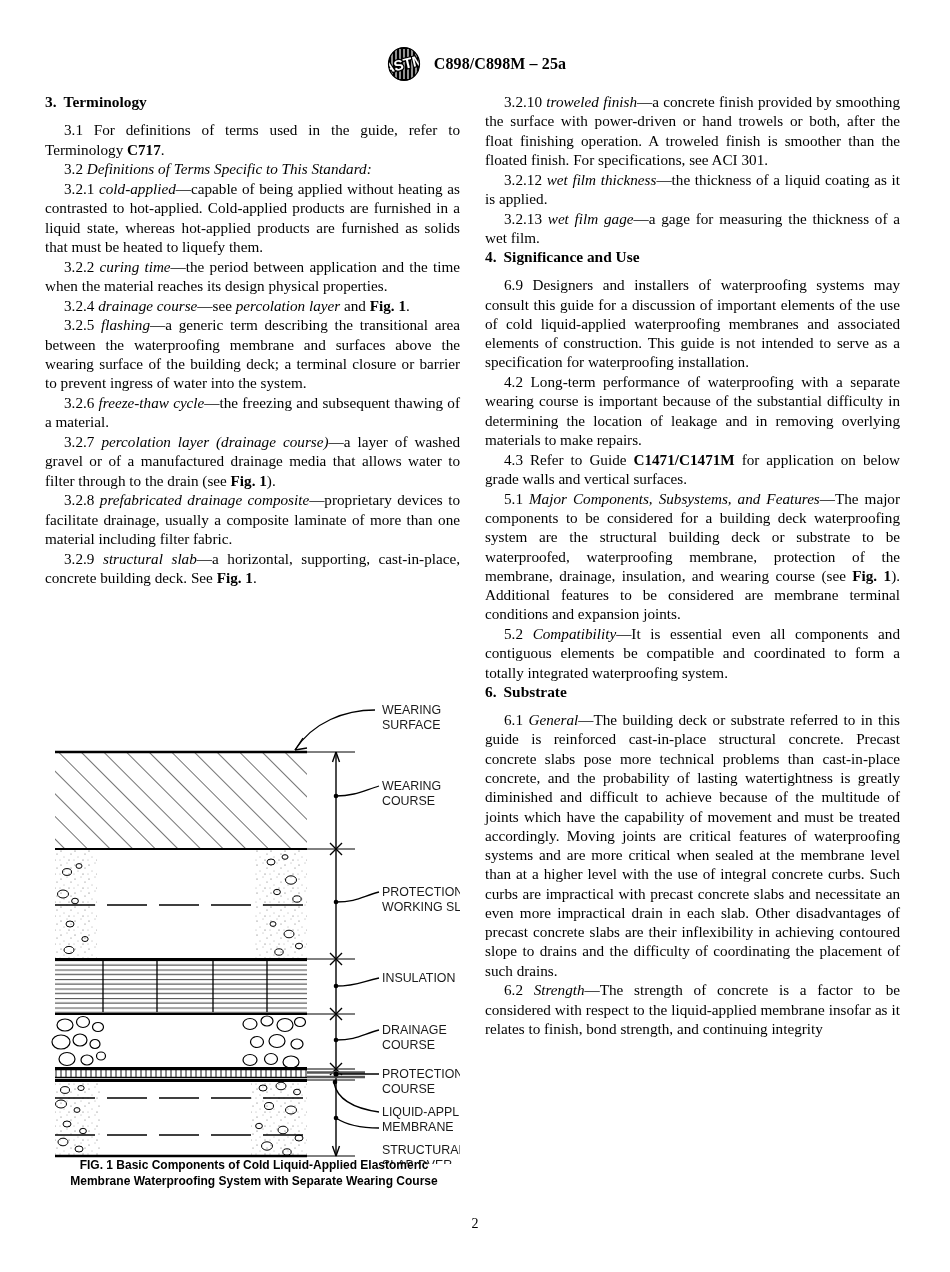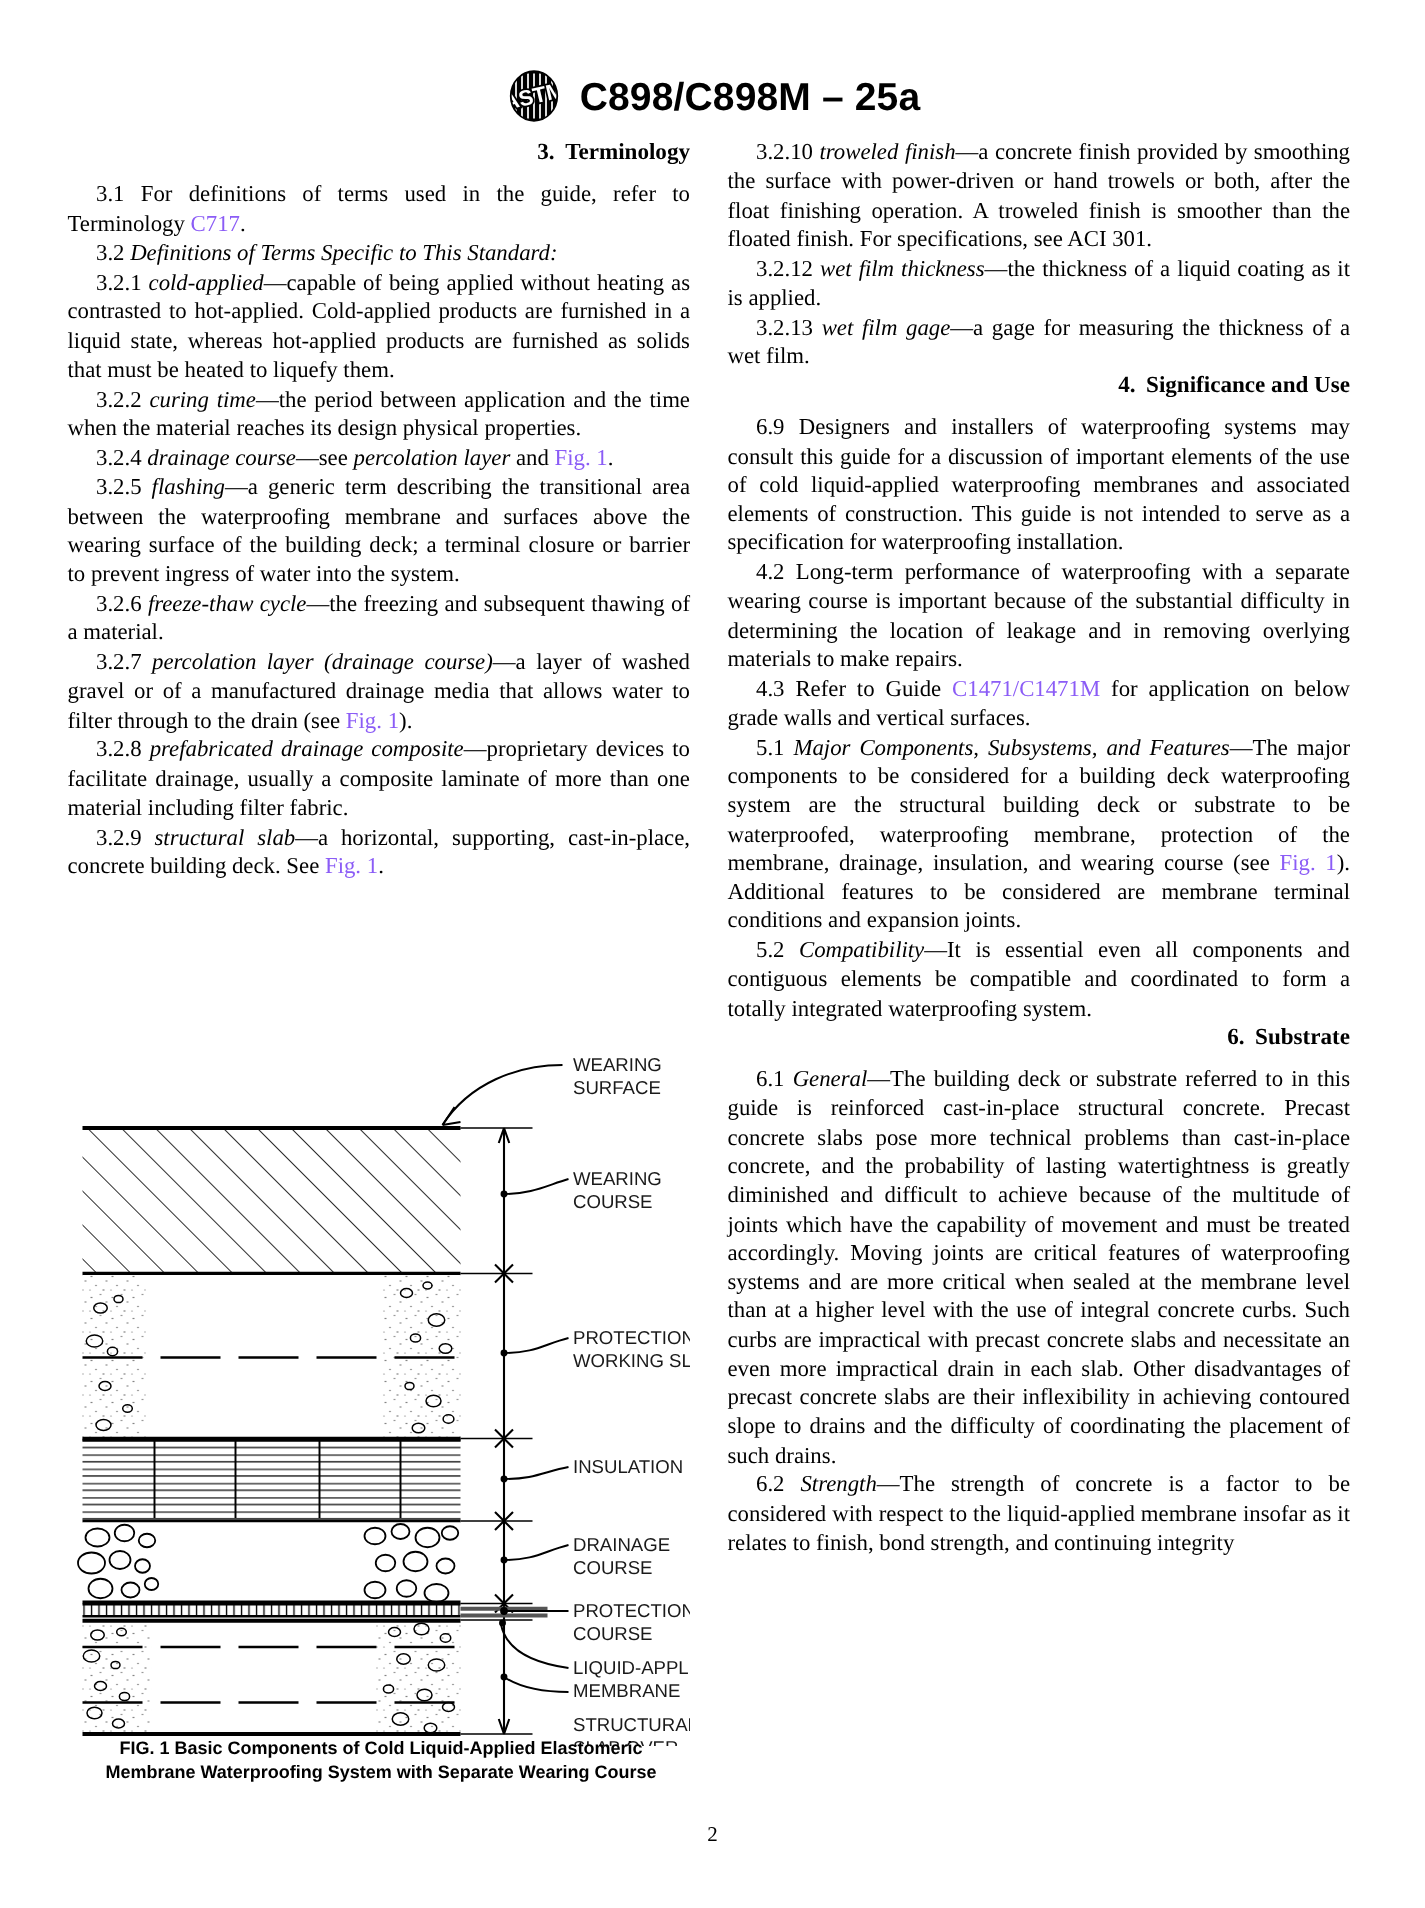--- a/index.html
+++ b/index.html
@@ -35,23 +35,23 @@
     justify-content: center;
     gap: 10px;
   }
   .astm-logo {
     width: 40px;
     height: 36px;
     flex: 0 0 auto;
     display: block;
   }
   .header-title {
-    font-family: Liberation Sans, sans-serif;
+    font-family: Liberation Serif, serif;
     font-weight: bold;
-    font-size: 26px;
+    font-size: 16px;
     letter-spacing: 0.1px;
     white-space: nowrap;
   }
 
   
   .col {
     position: absolute;
     top: 92px;
     width: 415px;
     font-size: 15.2px;
@@ -60,38 +60,38 @@
     text-justify: inter-word;
   }
   .col-left  { left: 45px;  }
   .col-right { left: 485px; }
 
   h2.section {
     font-size: 15.4px;
     font-weight: bold;
     margin: 0 0 2px 0;
     padding: 0;
-    text-align: right;
+    text-align: left;
     text-indent: 0;
     line-height: 1.25;
   }
   h2.section .num { margin-right: 7px; }
   .sp-before { margin-top: 11px; }
 
   p.para {
     margin: 0;
     padding: 0;
     text-indent: 19px;
     hyphens: manual;
   }
   p.para + p.para { margin-top: 0.5px; }
   p.gap { margin-top: 9px; }
 
   i, .it { }
-  .ref { color: #8b5cf6; }
+  .ref { color: #000000; font-weight: bold; }
 
   
   .figure {
     position: absolute;
     left: 45px;
     top: 694px;
     width: 415px;
     height: 500px;
   }
   .figure svg { display: block; }

